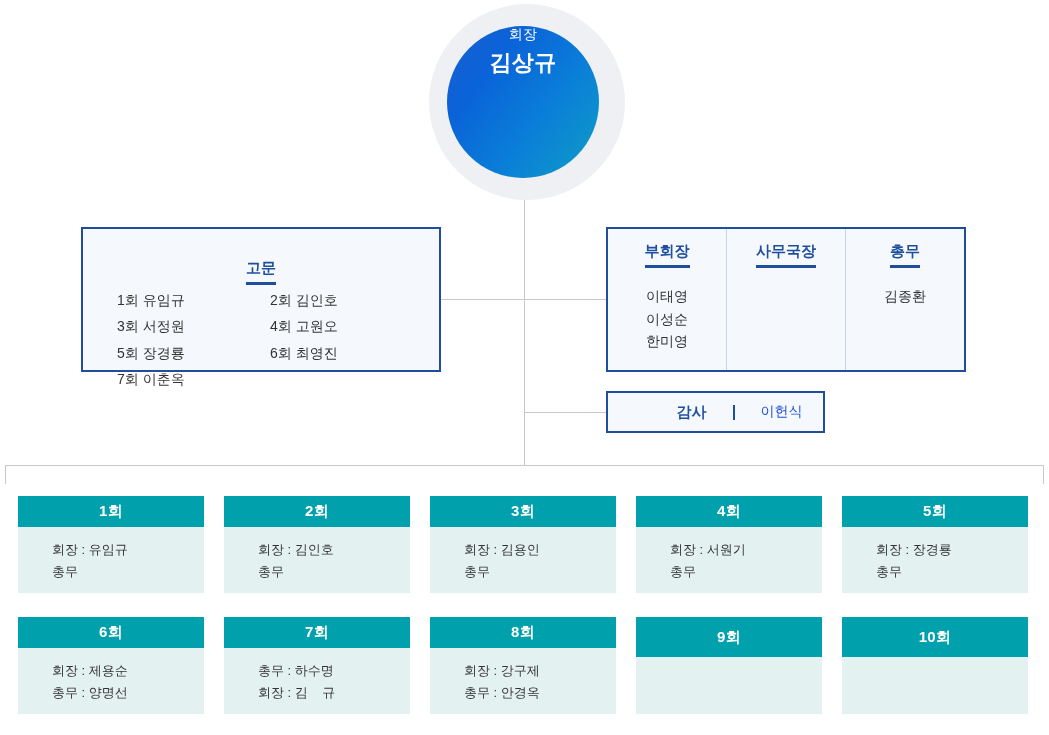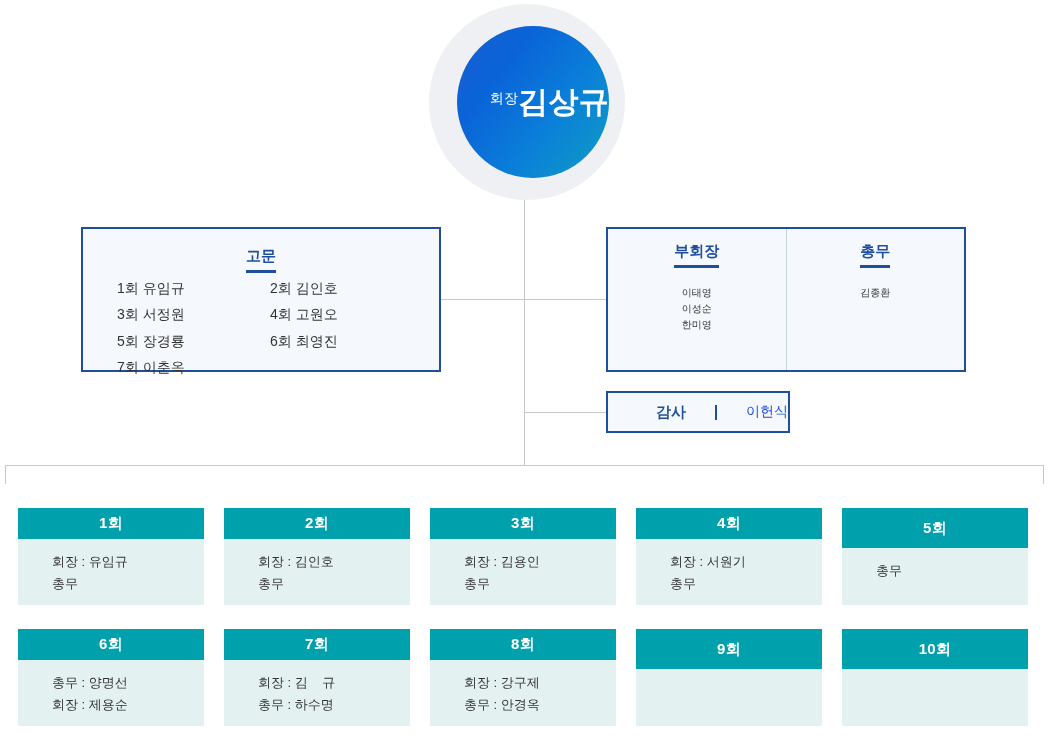--- a/index.html
+++ b/index.html
@@ -33,40 +33,40 @@
     position: absolute;
     left: 429px;
     top: 4px;
     width: 196px;
     height: 196px;
     border-radius: 50%;
     background: #eff0f4;
   }
   .president-circle {
     position: absolute;
-    left: 28px;
+    left: 18px;
     top: 22px;
     width: 152px;
     height: 152px;
     border-radius: 50%;
     background: linear-gradient(128deg, #1a5fd0 0%, #0a63d8 28%, #0a7fd8 62%, #0f9ec4 100%);
     display: flex;
-    flex-direction: row;
+    flex-direction: column;
     align-items: center;
-    justify-content: flex-end;
+    justify-content: flex-start;
     color: #ffffff;
   }
   .president-role {
     font-size: 14px;
     line-height: 1.2;
     margin-bottom: 7px;
     letter-spacing: .2px;
   }
   .president-name {
-    font-size: 30px;
+    font-size: 22px;
     font-weight: bold;
     line-height: 1.2;
     letter-spacing: .3px;
   }
 
   
   .bluebox {
     position: absolute;
     border: 2px solid #1f4e9c;
     background: #f5f8fd;
@@ -84,21 +84,21 @@
     border-bottom: 3px solid #1f4e9c;
     padding-bottom: 5px;
   }
 
   
   #advisors {
     left: 81px;
     top: 227px;
     width: 360px;
     height: 145px;
-    padding: 18px 16px 10px 16px;
+    padding: 30px 16px 10px 16px;
   }
   .advisors-grid {
     margin-top: 5px;
     display: grid;
     grid-template-columns: 1fr 1fr;
     row-gap: 6px;
     column-gap: 0px;
     font-size: 14px;
     color: #333333;
     padding-left: 18px;
@@ -116,55 +116,55 @@
   .officer-col {
     flex: 1 1 0;
     padding: 13px 6px 12px 6px;
     box-sizing: border-box;
     border-right: 1px solid #c6d2e6;
     text-align: center;
   }
   .officer-col:last-child { border-right: none; }
   .officer-names {
     margin-top: 17px;
-    font-size: 10px;
+    font-size: 14px;
     color: #333333;
   }
   .officer-names div { line-height: 1.62; }
 
   
   #auditor {
     left: 606px;
     top: 391px;
-    width: 184px;
+    width: 219px;
     height: 42px;
     display: flex;
     align-items: center;
-    justify-content: space-between;
+    justify-content: center;
     padding-left: 48px;
   }
   #auditor .box-title { font-size: 15px; }
   .auditor-sep {
     display: inline-block;
     width: 2px;
     height: 15px;
     background: #1f4e9c;
     margin: 0 26px;
     vertical-align: middle;
   }
   .auditor-name {
     font-size: 14px;
     color: #1d4ed8;
   }
 
   
   .cards {
     position: absolute;
     left: 18px;
-    top: 508px;
+    top: 496px;
     width: 1013px;
     display: grid;
     grid-template-columns: repeat(5, 186px);
     grid-auto-rows: 97px;
     column-gap: 20px;
     row-gap: 24px;
   }
   .card {
     width: 186px;
     display: flex;
@@ -231,20 +231,26 @@
         <span class="ul">부회장</span>
       </div>
       <div class="officer-names">
         <div>이태영</div>
         <div>이성순</div>
         <div>한미영</div>
       </div>
     </div>
     <div class="officer-col">
       <div class="box-title">
+        <span class="ul">사무국장</span>
+      </div>
+      <div class="officer-names"></div>
+    </div>
+    <div class="officer-col">
+      <div class="box-title">
         <span class="ul">총무</span>
       </div>
       <div class="officer-names">
         <div>김종환</div>
       </div>
     </div>
   </div>
 
   <div class="bluebox" id="auditor">
     <span class="box-title">감사</span>
@@ -282,37 +288,38 @@
       <div class="card-header">4회</div>
       <div class="card-body">
         <div>회장 : 서원기</div>
         <div>총무</div>
       </div>
     </div>
 
     <div class="card">
       <div class="card-header">5회</div>
       <div class="card-body">
+        <div>회장 : 장경룡</div>
         <div>총무</div>
       </div>
     </div>
 
     <div class="card">
       <div class="card-header">6회</div>
       <div class="card-body">
+        <div>회장 : 제용순</div>
         <div>총무 : 양명선</div>
-        <div>회장 : 제용순</div>
       </div>
     </div>
 
     <div class="card">
       <div class="card-header">7회</div>
       <div class="card-body">
+        <div>총무 : 하수명</div>
         <div>회장 : 김    규</div>
-        <div>총무 : 하수명</div>
       </div>
     </div>
 
     <div class="card">
       <div class="card-header">8회</div>
       <div class="card-body">
         <div>회장 : 강구제</div>
         <div>총무 : 안경옥</div>
       </div>
     </div>

